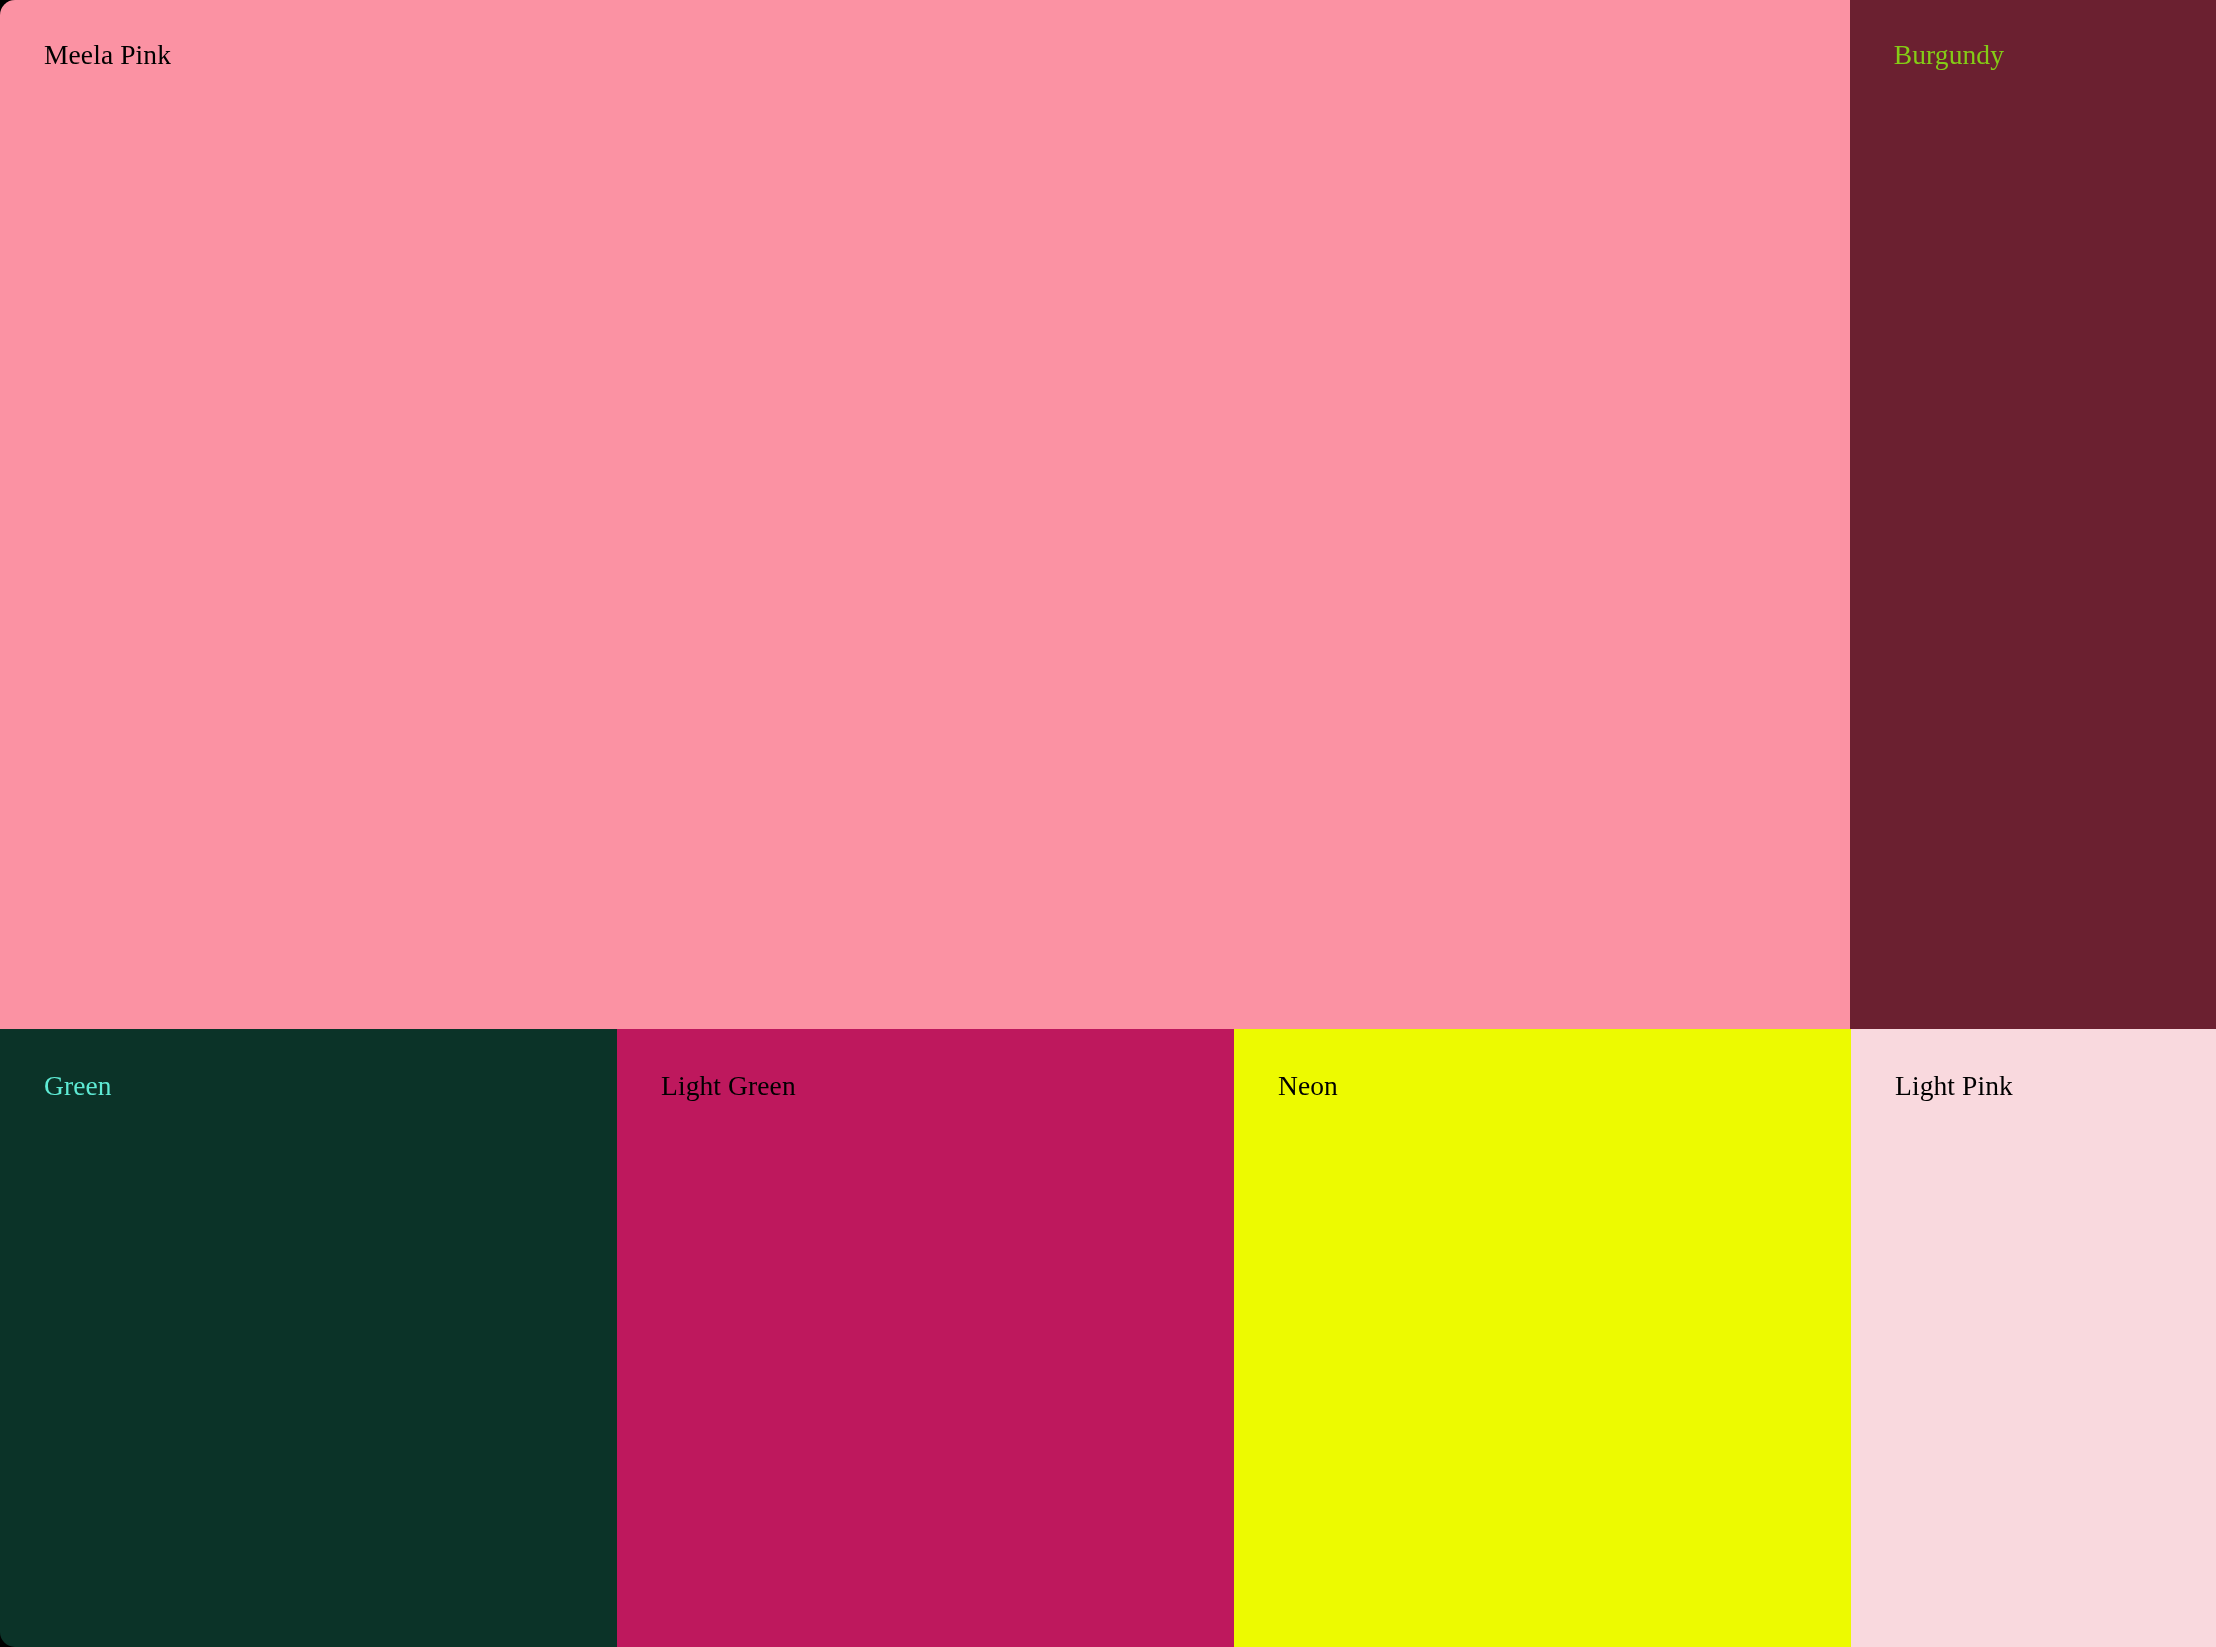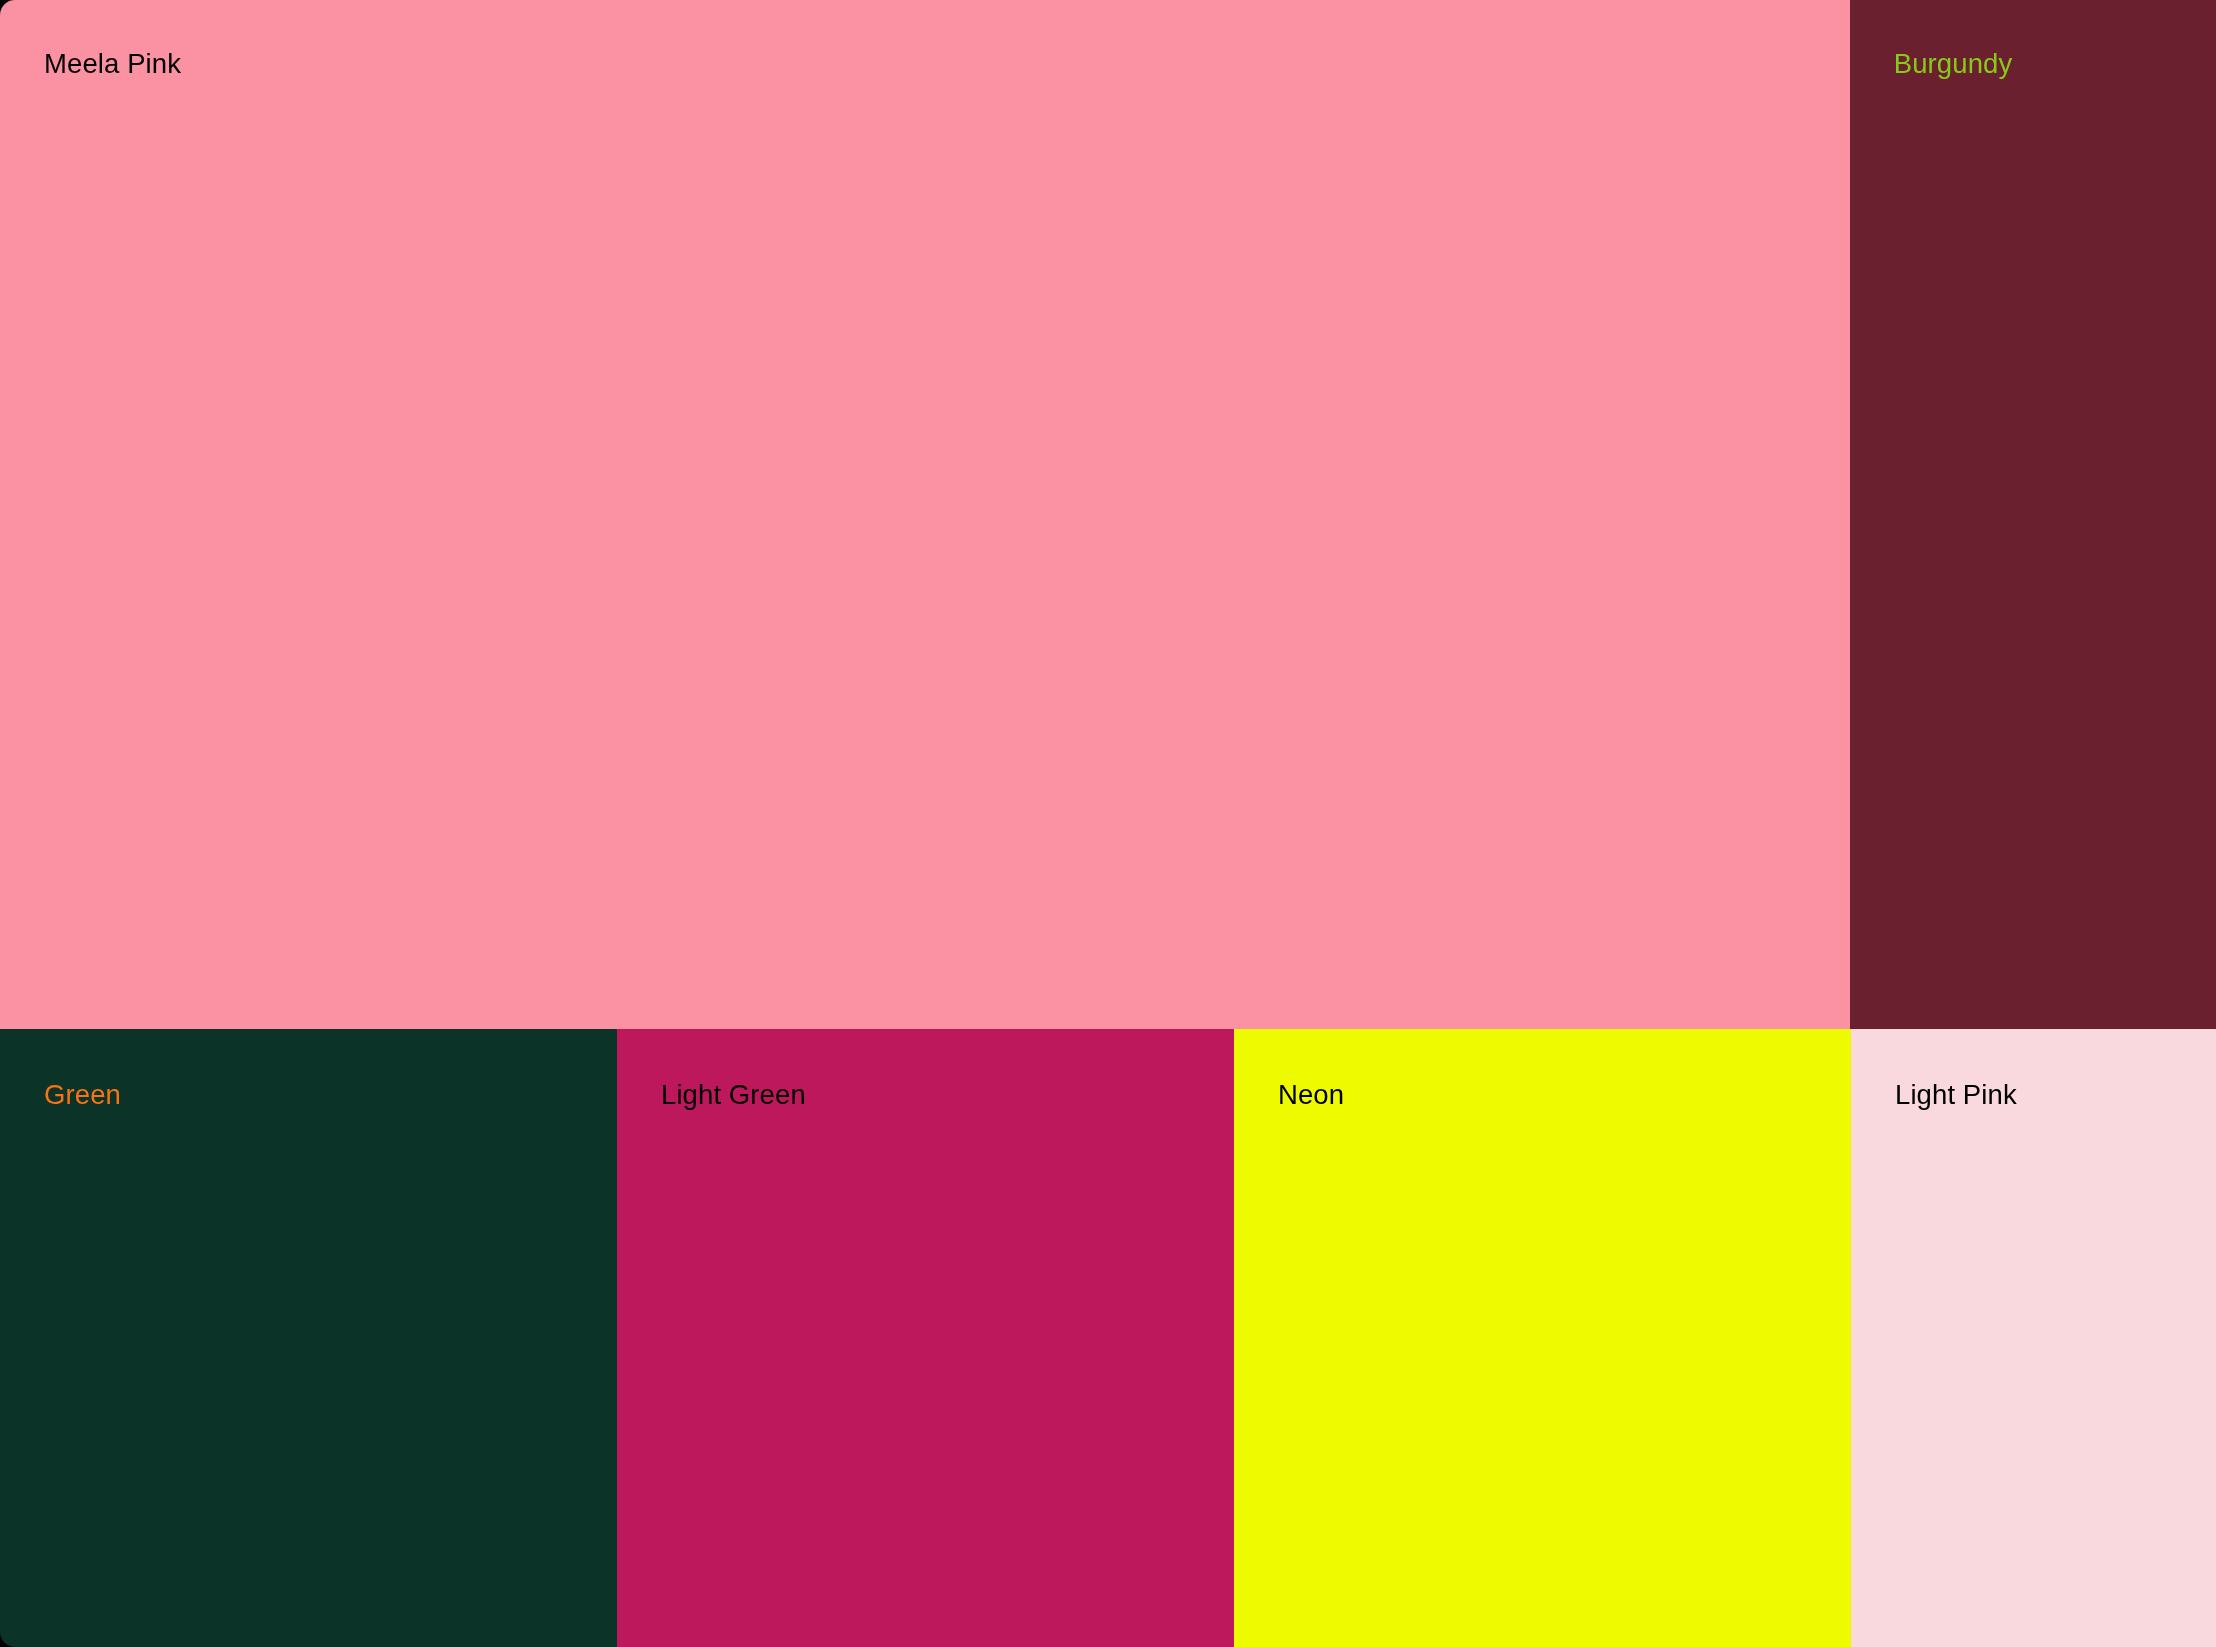--- a/index.html
+++ b/index.html
@@ -42,22 +42,21 @@
 
   .swatch-label {
     position: absolute;
     left: 44px;
     top: 41px;
     font-size: 27.5px;
     line-height: 1.05;
     letter-spacing: 0.1px;
     white-space: nowrap;
     font-weight: 400;
-    font-family: Liberation Sans, sans-serif;
-    margin-top: 9px;
+    font-family: Liberation Serif, serif;
   }
 
   #palette-row-bottom .swatch-label {
     top: 43px;
   }
 
   .text-dark  { color: #000000; }
   .text-light { color: #FFFFFF; }
 
   
@@ -79,21 +78,21 @@
 
     <div class="swatch w-25" id="swatch-burgundy" style="background-color: rgb(107, 32, 48);">
       <span class="swatch-label text-light" style="color: #84cc16;">Burgundy</span>
     </div>
 
   </div>
 
   <div class="palette-row" id="palette-row-bottom">
 
     <div class="swatch w-quarter" id="swatch-green" style="background-color: rgb(11, 51, 40);">
-      <span class="swatch-label text-light" style="color: #f97316;">Green</span>
+      <span class="swatch-label text-light" style="color: #5eead4;">Green</span>
     </div>
 
     <div class="swatch w-quarter" id="swatch-light-green" style="background-color: #be185d;">
       <span class="swatch-label text-dark" style="color: rgb(0, 0, 0);">Light Green</span>
     </div>
 
     <div class="swatch w-quarter" id="swatch-neon" style="background-color: rgb(237, 250, 0);">
       <span class="swatch-label text-dark" style="color: rgb(0, 0, 0); text-align: right;">Neon</span>
     </div>
 

